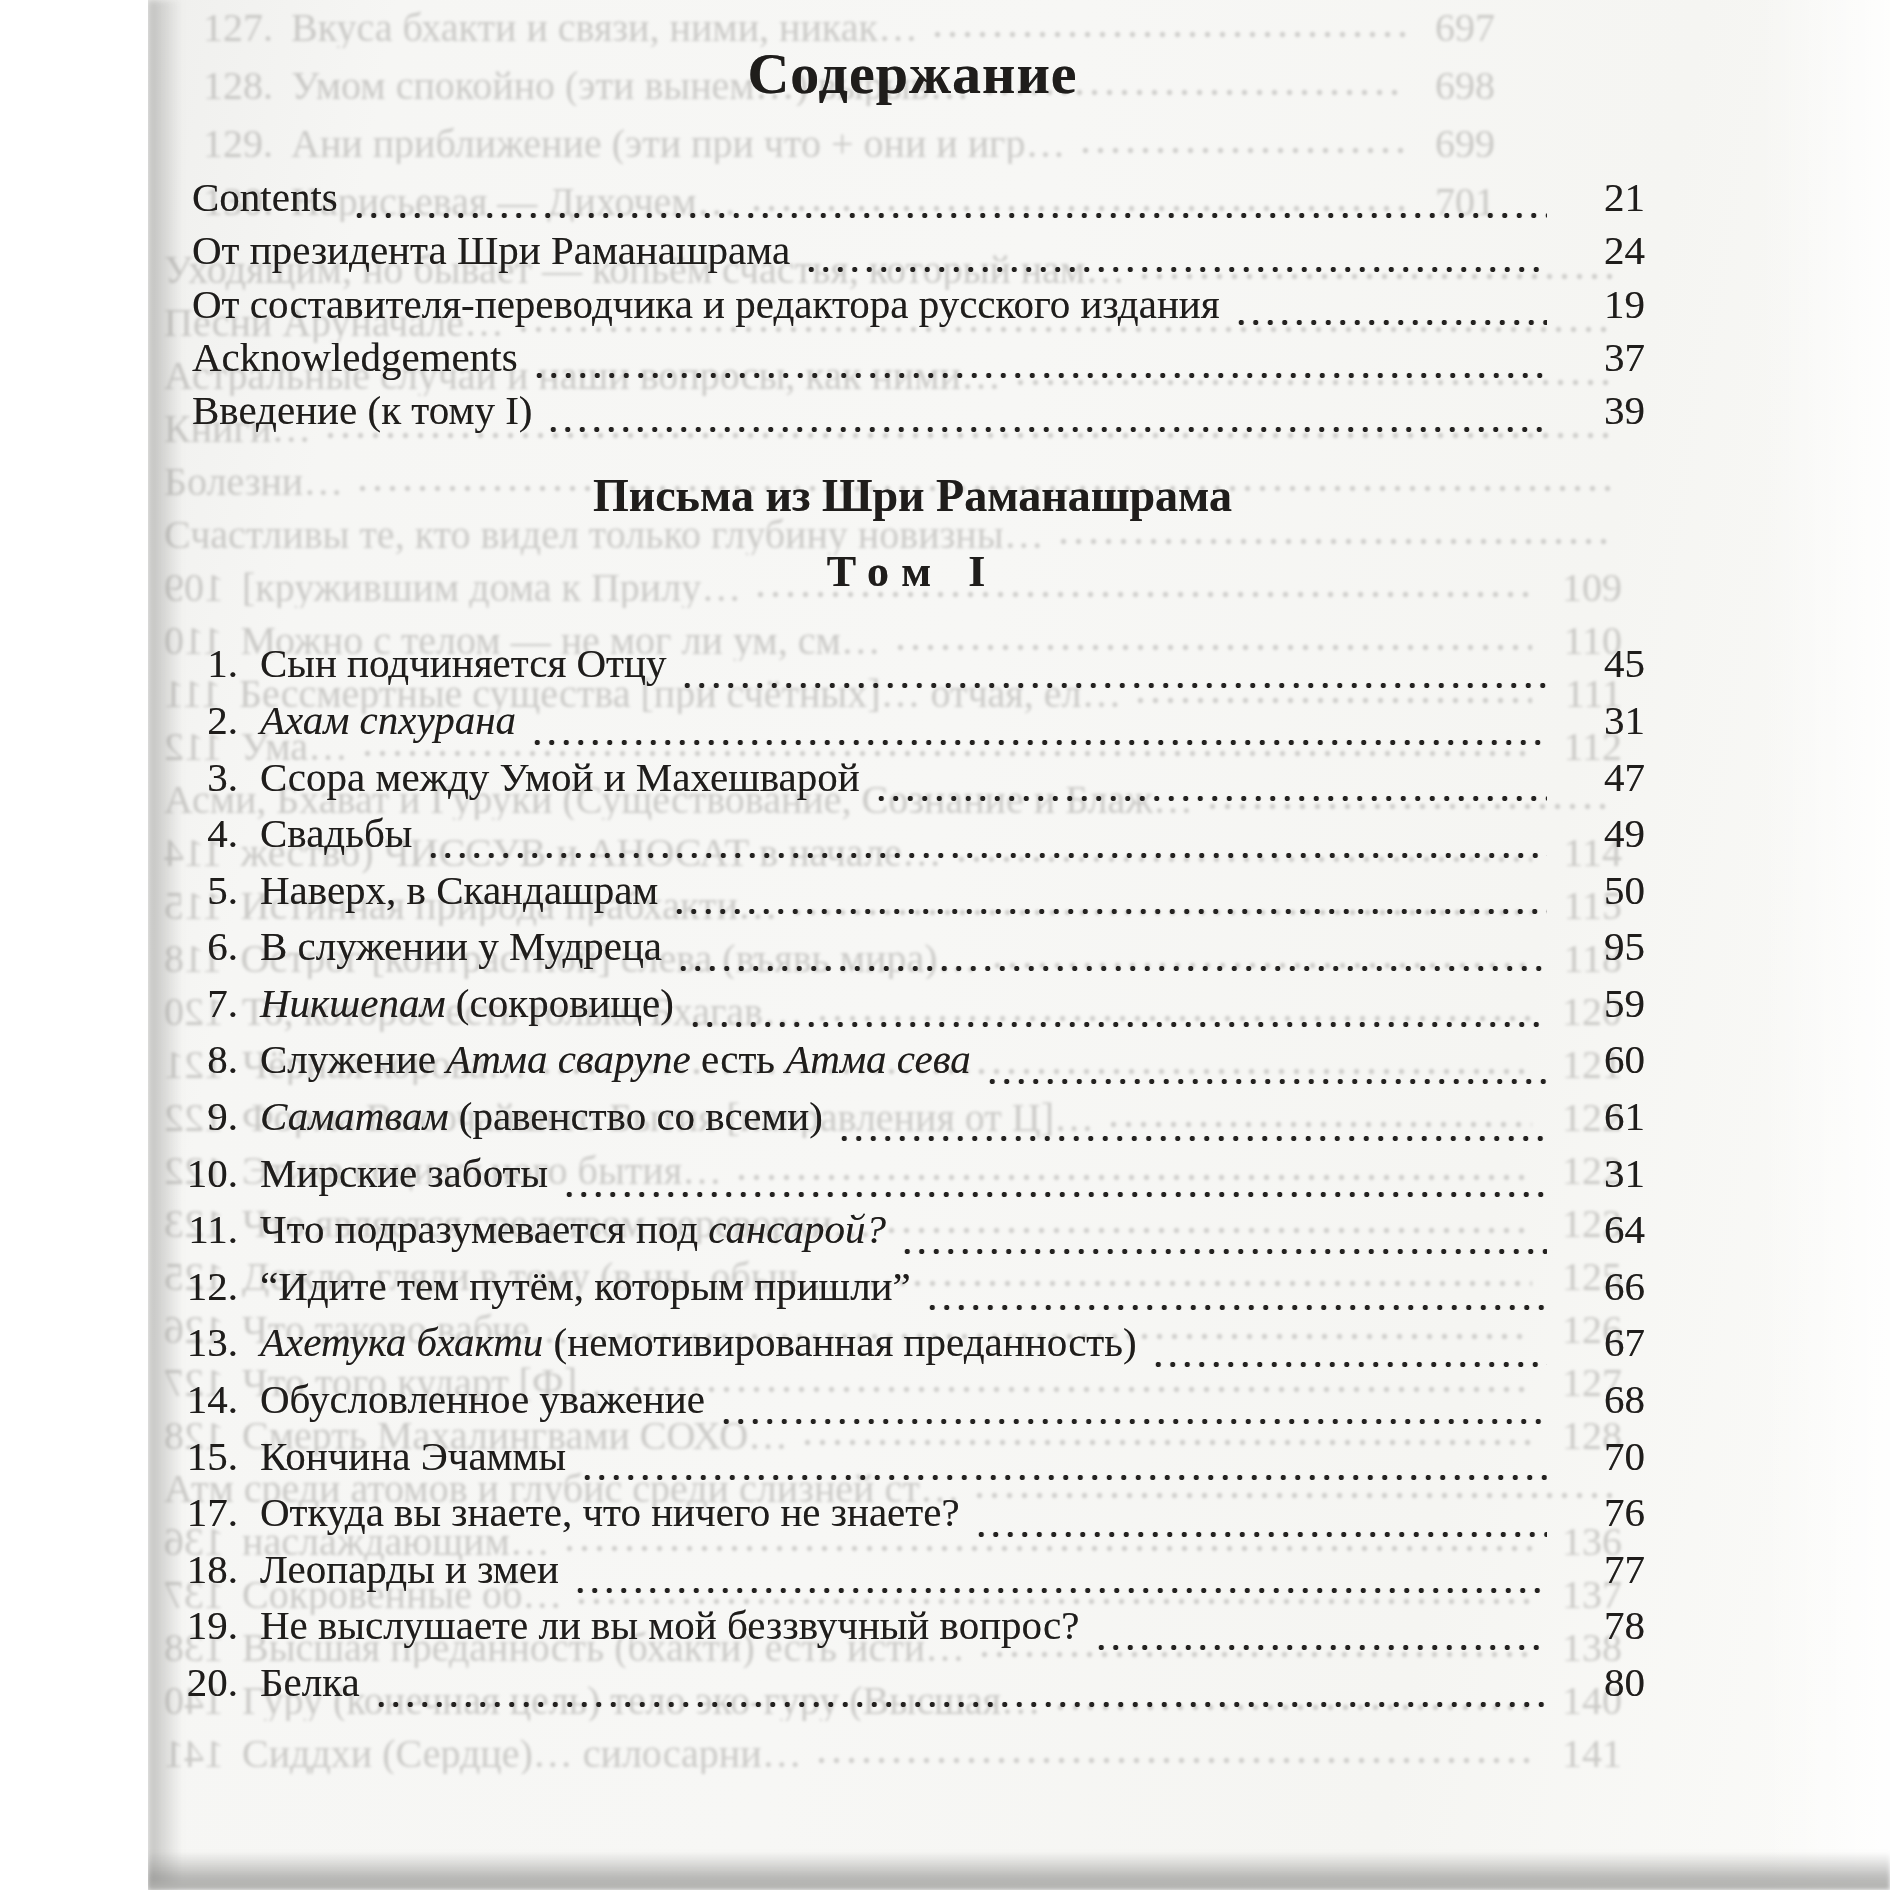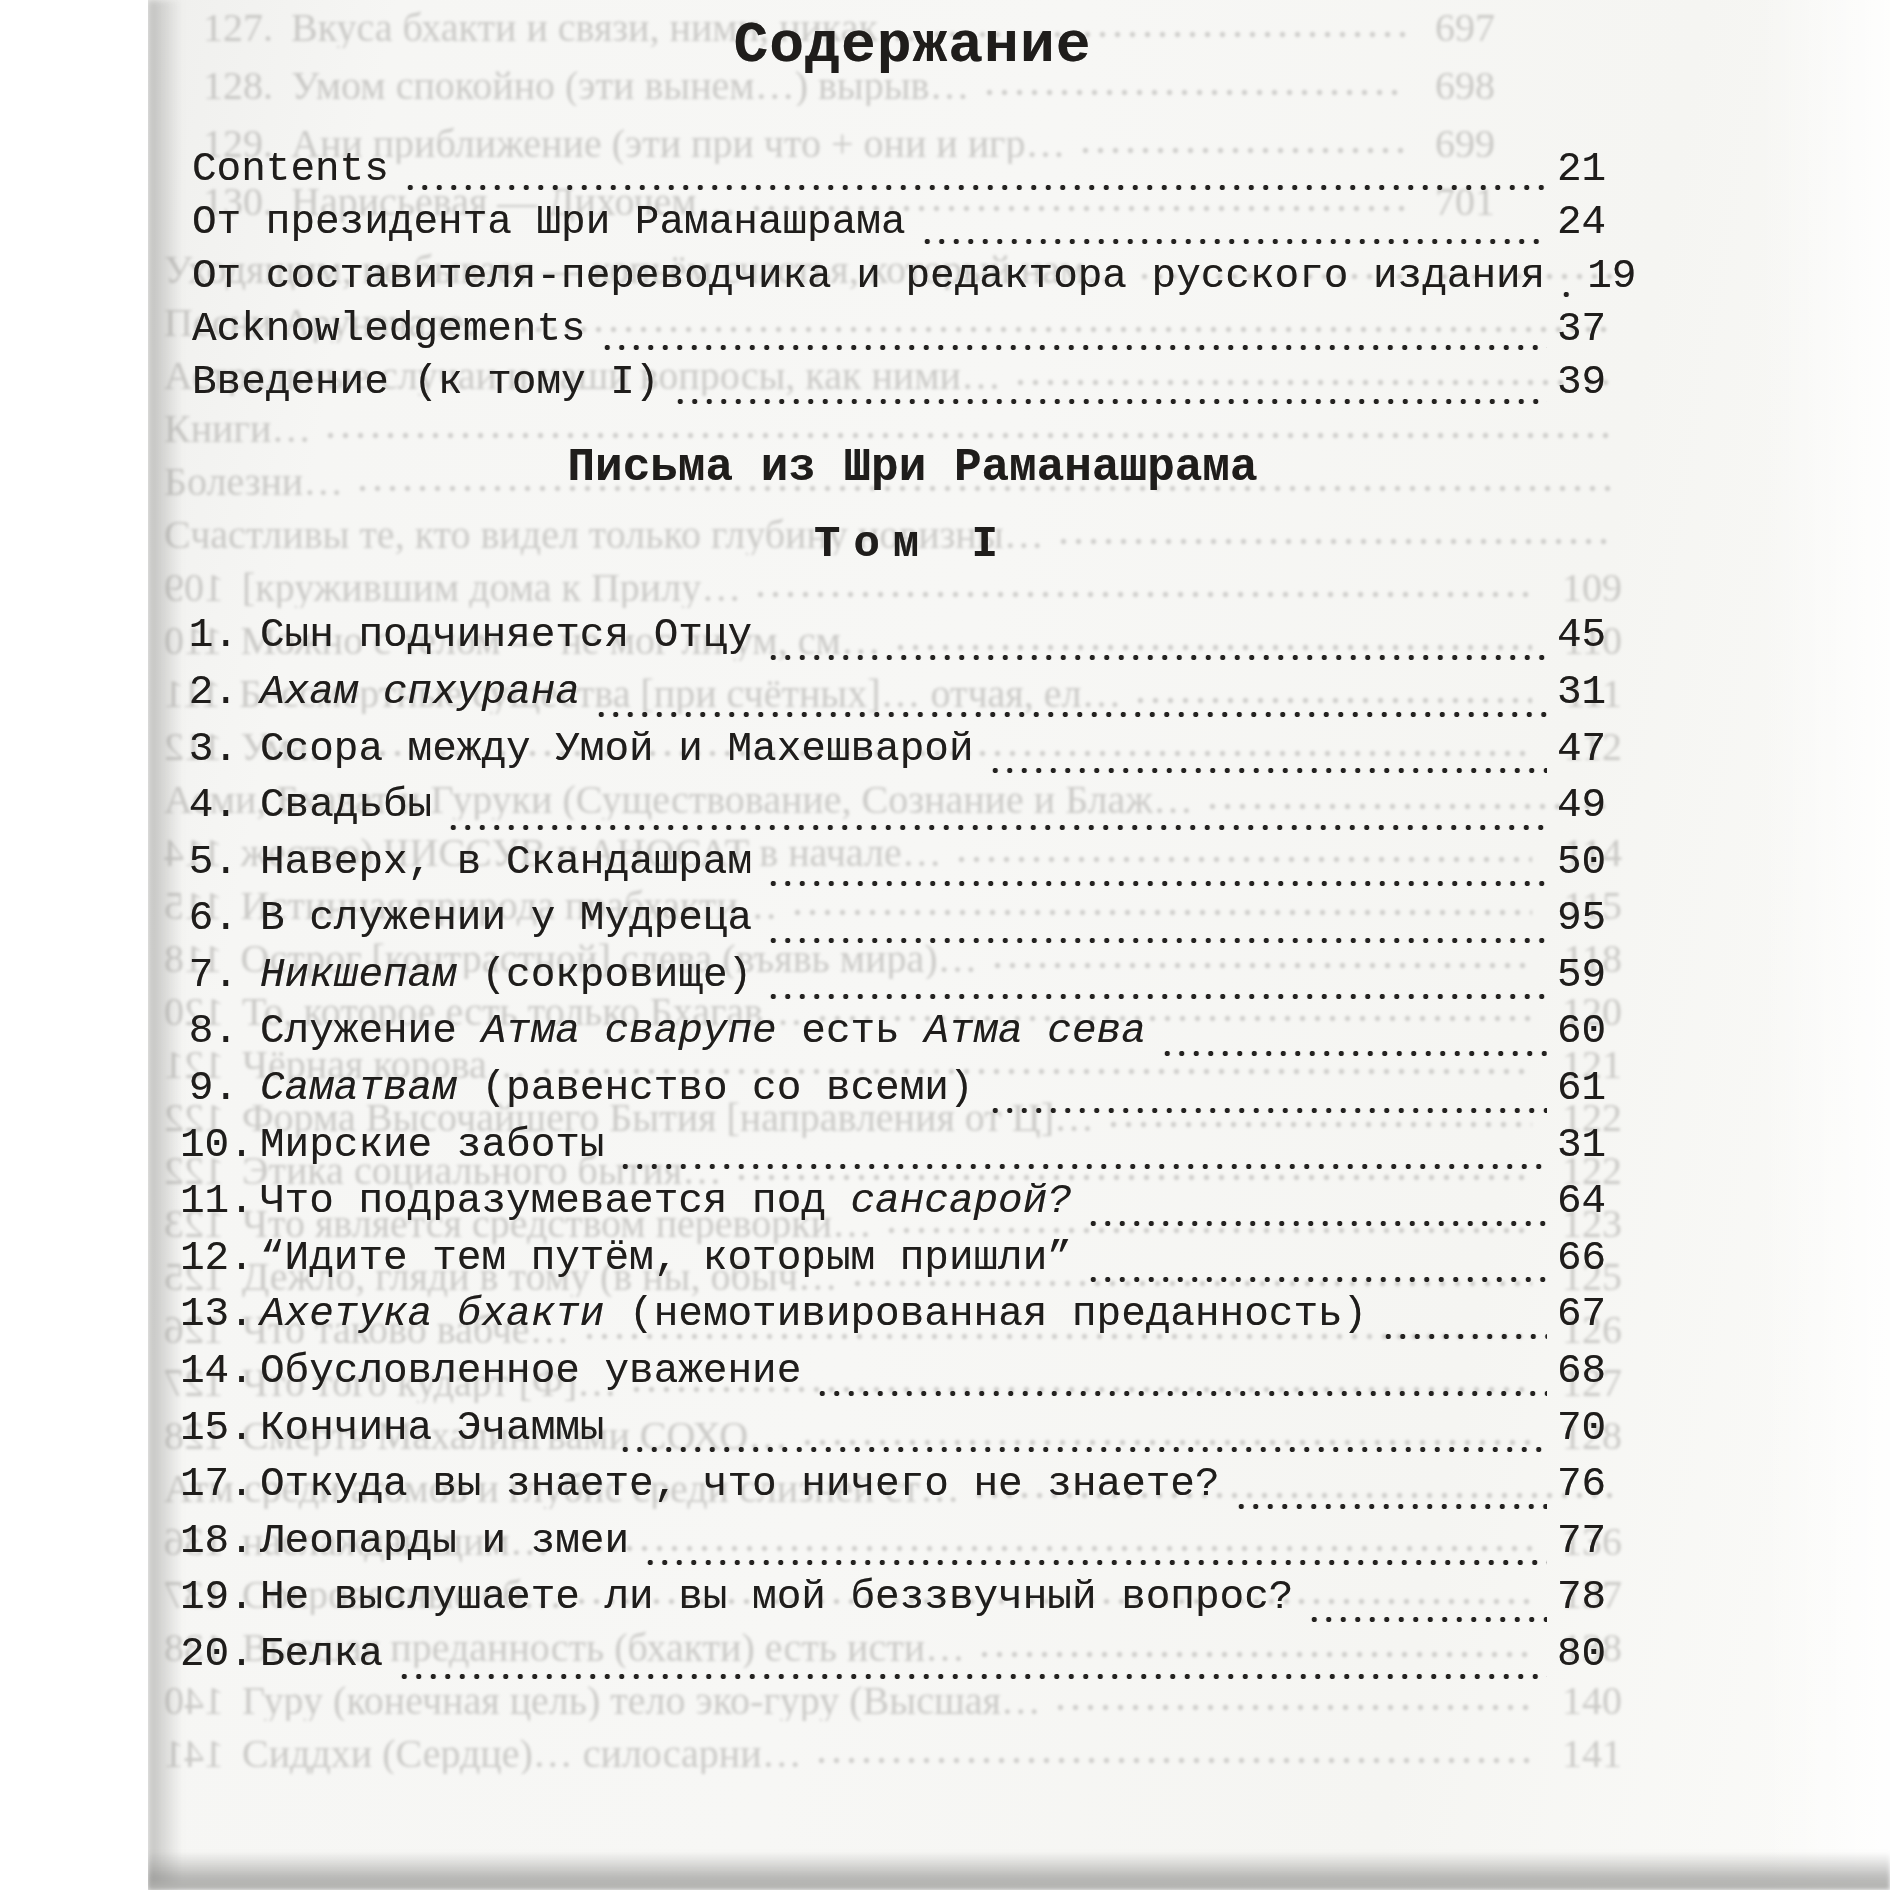--- a/index.html
+++ b/index.html
@@ -31,23 +31,22 @@
   }
   .bottom-shade{
     position:absolute;left:0;right:0;bottom:0;height:38px;z-index:4;
     background:linear-gradient(to bottom,rgba(130,130,128,0),rgba(130,130,128,.55) 70%,#b2b2b0 100%);
     filter:blur(2px);pointer-events:none;
   }
 
   
   .content{
     position:relative;z-index:2;
-    padding:16px 245px 0 32px;
+    padding:44px 245px 0 32px;
     color:#1f1d1b;
-    font-family:Liberation Mono, monospace;
   }
   h1.title{
     margin:0;text-align:center;
     font-size:58px;font-weight:bold;letter-spacing:1px;line-height:1.05;
     text-shadow:0 0 .6px rgba(20,20,20,.55);
   }
   .front{margin-top:72px;}
   h2.section{
     margin:26px 0 0 0;text-align:center;
     font-size:46px;font-weight:bold;line-height:1.15;
@@ -77,21 +76,21 @@
   }
   .front .toc-text{margin-left:12px;}
   .toc-text .it{font-style:italic;}
   .leader{
     flex:1 1 auto;height:10px;align-self:flex-end;
     margin:0 10px 10px 14px;min-width:18px;
     background-image:radial-gradient(circle,#242220 2.3px,rgba(0,0,0,0) 3px);
     background-size:14.5px 9px;background-repeat:repeat-x;background-position:left bottom;
   }
   .toc-page{
-    flex:0 0 auto;min-width:88px;text-align:left;
+    flex:0 0 auto;min-width:88px;text-align:right;
     text-shadow:0 0 .6px rgba(20,20,20,.45);
   }
 
   
   .ghost-layer{position:absolute;inset:0;z-index:1;pointer-events:none;}
   .ghost-row{
     position:absolute;display:flex;align-items:baseline;
     font-size:40px;line-height:1;white-space:nowrap;overflow:hidden;
     color:#75736f;opacity:.34;filter:blur(1.4px);
   }

